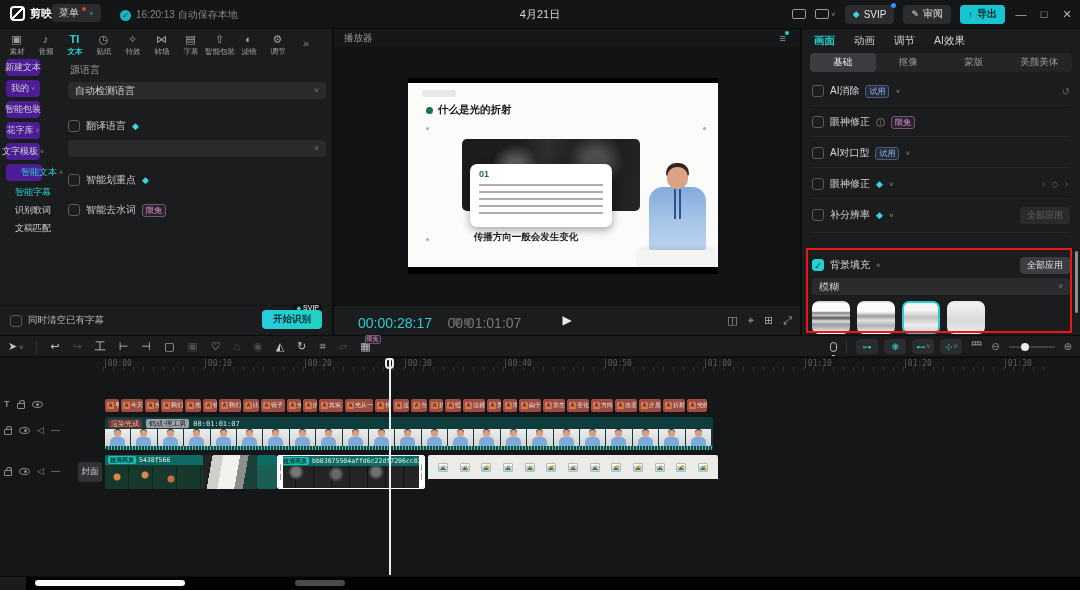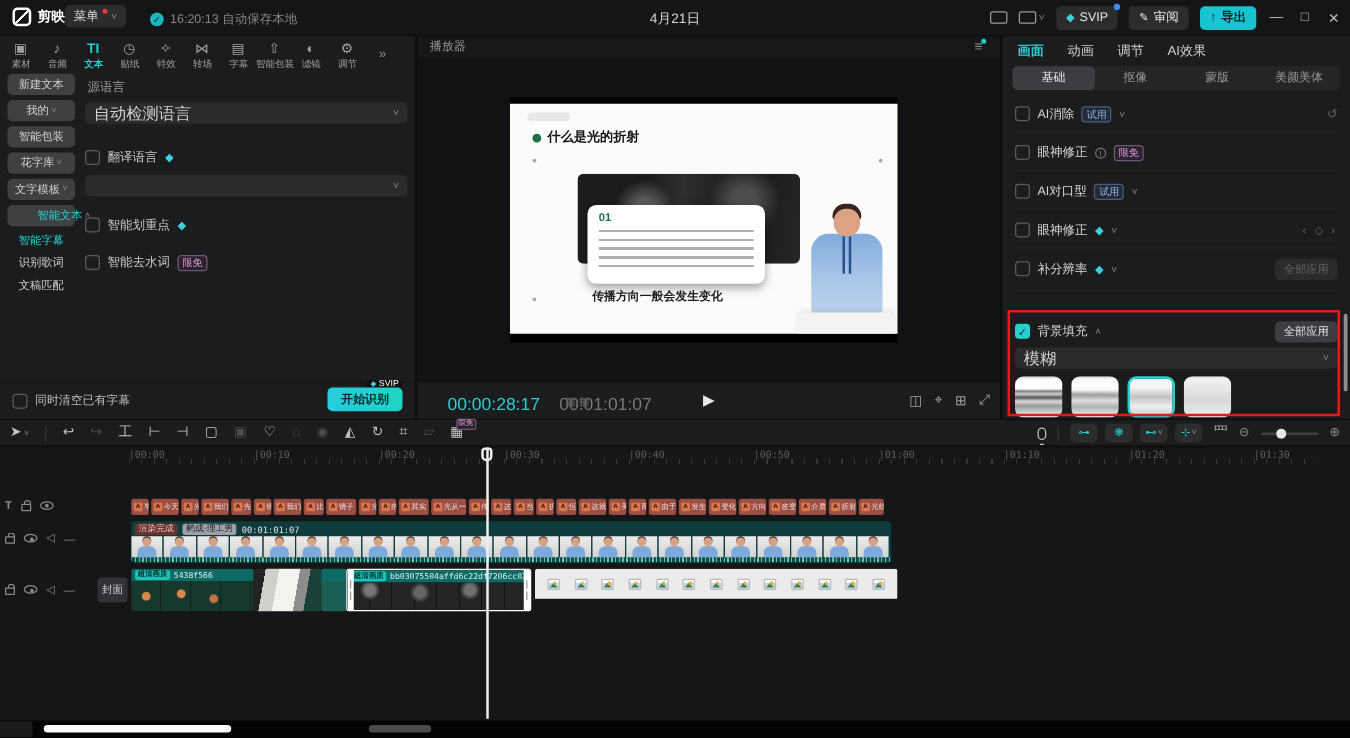--- a/index.html
+++ b/index.html
@@ -25,29 +25,29 @@
   .winbtn{color:#b9babc;font-size:11px;width:14px;text-align:center;}
   
   #left-panel{position:absolute;left:0;top:29px;width:332px;height:306px;background:#1b1c1e;}
   #media-tabs{position:absolute;left:2px;top:2px;width:300px;height:28px;display:flex;}
   .mtab{width:29px;display:flex;flex-direction:column;align-items:center;justify-content:center;gap:1px;}
   .mtab .micon{font-size:11px;color:#9fa0a3;line-height:11px;}
   .mtab .mlabel{font-size:8px;color:#9fa0a3;white-space:nowrap;transform:scale(.95);}
   .mtab.active .micon,.mtab.active .mlabel{color:#27d0d0;font-weight:bold;}
   #tabs-more{position:absolute;left:303px;top:8px;color:#8a8b8d;font-size:11px;}
   #sidebar{position:absolute;left:6px;top:30px;width:56px;height:270px;}
-  .side-btn{width:54px;height:17px;margin-bottom:4px;background:#404040;border-radius:4px;display:flex;align-items:center;justify-content:center;gap:2px;font-size:9px;color:#cfd0d2;white-space:nowrap;}
+  .side-btn{width:34px;height:17px;margin-bottom:4px;background:#4c1d95;border-radius:4px;display:flex;align-items:center;justify-content:center;gap:2px;font-size:9px;color:#cfd0d2;white-space:nowrap;}
   .side-btn .sc{font-size:7px;color:#8a8b8d;}
   .side-btn.teal{color:#27d0d0;padding-left:36px;}
   .side-sub{width:54px;height:15px;margin-bottom:3px;display:flex;align-items:center;justify-content:center;font-size:9px;color:#cfd0d2;white-space:nowrap;}
   .side-sub.active{color:#27d0d0;}
   #text-content{position:absolute;left:68px;top:28px;width:258px;height:250px;font-size:10px;}
   .field-label{color:#9b9c9e;margin:6px 0 5px 2px;}
   .select{height:17px;background:#2a2b2d;border-radius:4px;display:flex;align-items:center;padding:0 7px;color:#cfd0d2;position:relative;}
-  .select .sv{flex:1;font-size:13px;}
+  .select .sv{flex:1;font-size:10px;}
   .select .sc{color:#8a8b8d;font-size:8px;}
   .cbrow{display:flex;align-items:center;gap:6px;margin-top:16px;}
   .cb{width:12px;height:12px;border:1px solid #5a5b5e;border-radius:3px;background:transparent;flex:none;}
   .cb.checked{background:#27d0d0;border-color:#27d0d0;color:#0a2d2d;font-size:9px;font-weight:bold;text-align:center;line-height:12px;}
   .gem{color:#3fd2e2;font-size:9px;}
   .badge{font-size:8px;border-radius:3px;padding:0 3px;line-height:11px;white-space:nowrap;}
   .badge.free{color:#e39ad6;border:1px solid #70576d;background:#2b2230;}
   .badge.trial{color:#9fb8e8;border:1px solid #4d5c7d;background:#232a3a;}
   #left-footer{position:absolute;left:0;bottom:0;width:332px;height:30px;border-top:1px solid #141516;display:flex;align-items:center;padding:0 10px;gap:6px;font-size:9.5px;color:#b9babc;}
   #start-btn{position:absolute;right:10px;bottom:6px;width:60px;height:19px;background:linear-gradient(90deg,#28cbe0,#1fd3c2);color:#07292c;font-weight:bold;font-size:9.5px;border-radius:4px;display:flex;align-items:center;justify-content:center;}

